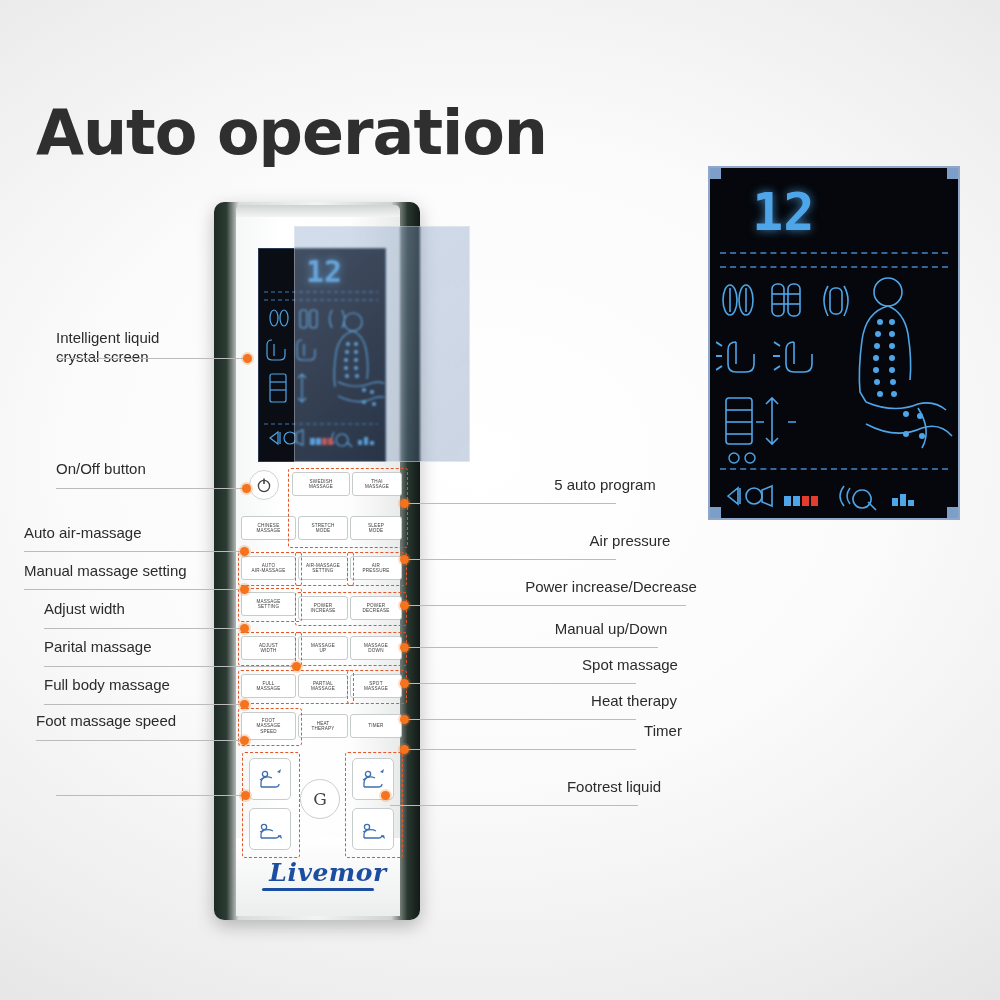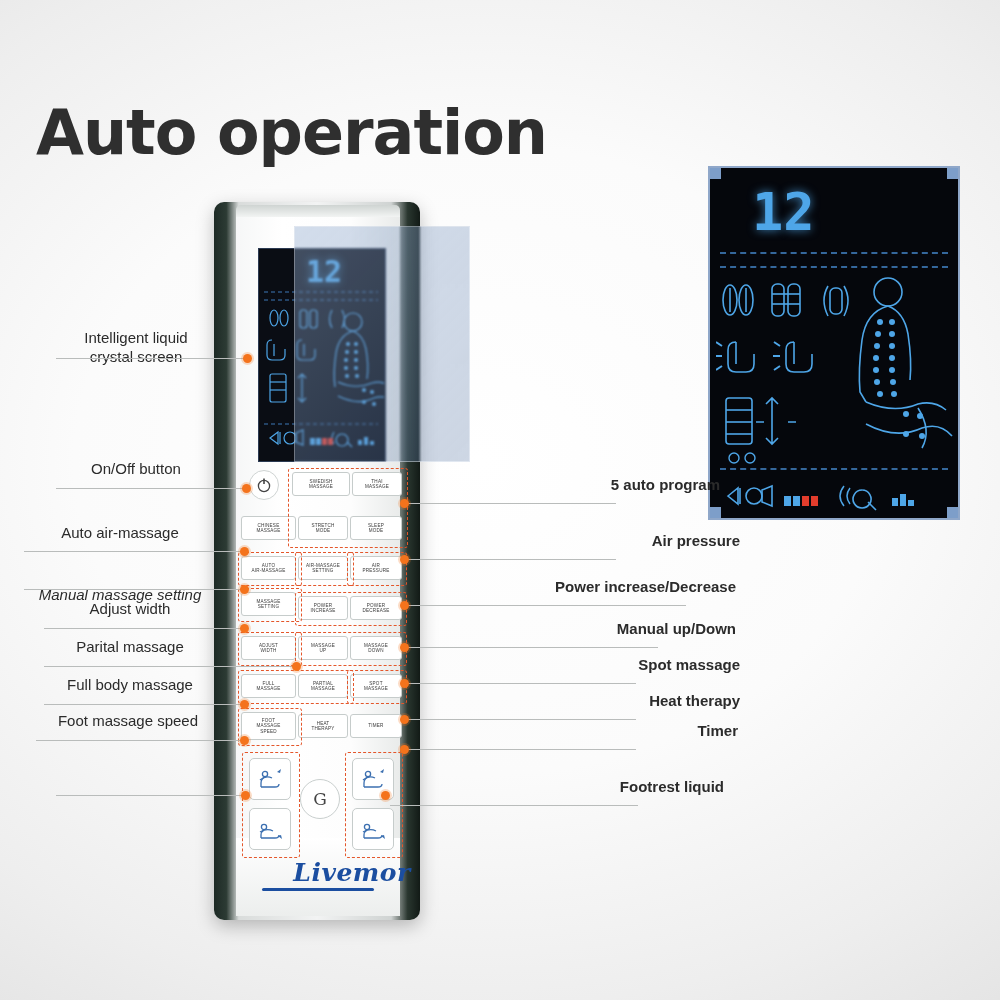--- a/index.html
+++ b/index.html
@@ -40,21 +40,20 @@
   }
   .remote-bottom{
     position:absolute;left:236px;top:838px;width:164px;height:78px;
     background:linear-gradient(180deg,#ffffff,#eceeed);
   }
   .livemor{
     position:absolute;left:236px;top:858px;width:184px;text-align:center;
     font-family:"DejaVu Serif", serif;
     font-size:25px;font-style:italic;font-weight:bold;color:#1b4ea0;
     letter-spacing:.5px;
-    margin-left:24px;
   }
   .livemor-underline{
     position:absolute;left:262px;top:888px;width:112px;height:3px;background:#1b4ea0;border-radius:2px;
   }
 
   
   .lcd-small{
     position:absolute;left:258px;top:248px;width:126px;height:212px;
     background:#0a0d14;border:1px solid #2b3a52;
   }
@@ -108,22 +107,22 @@
   .g-btn{
     position:absolute;left:300px;top:779px;width:38px;height:38px;border-radius:50%;
     background:#fff;border:1px solid #c9cfce;display:flex;align-items:center;justify-content:center;
     font-size:17px;color:#444;font-family:"DejaVu Serif",serif;
   }
 
   
   .lbl{
     position:absolute;font-size:15px;color:#2b2b2b;line-height:1.25;
   }
-  .lbl.right{text-align:right;font-weight:bold;}
-  .lbl.left{text-align:center;}
+  .lbl.right{text-align:center;}
+  .lbl.left{text-align:left;}
   .rule{position:absolute;height:1px;background:#b9bcbb;}
   .dot{
     position:absolute;width:9px;height:9px;border-radius:50%;
     background:#f4731c;box-shadow:0 0 0 2px rgba(244,115,28,.25);
   }
   .dashbox{
     position:absolute;border:1px dashed #e4562a;border-radius:3px;pointer-events:none;
   }
 </style>
 </head>
@@ -491,21 +490,21 @@
   </div>
   <div class="rule" style="left:56px;top:488px;width:190px;"></div>
   <div class="dot" style="left:242px;top:484px;"></div>
 
   <div class="lbl left" style="left:24px;top:524px;width:192px;">
     <span>Auto air-massage</span>
   </div>
   <div class="rule" style="left:24px;top:551px;width:222px;"></div>
   <div class="dot" style="left:240px;top:547px;"></div>
 
-  <div class="lbl left" style="left:24px;top:586px;width:192px;font-style:italic;">
+  <div class="lbl left" style="left:24px;top:562px;width:192px;">
     <span>Manual massage setting</span>
   </div>
   <div class="rule" style="left:24px;top:589px;width:222px;"></div>
   <div class="dot" style="left:240px;top:585px;"></div>
 
   <div class="lbl left" style="left:44px;top:600px;width:172px;">
     <span>Adjust width</span>
   </div>
   <div class="rule" style="left:44px;top:628px;width:202px;"></div>
   <div class="dot" style="left:240px;top:624px;"></div>

